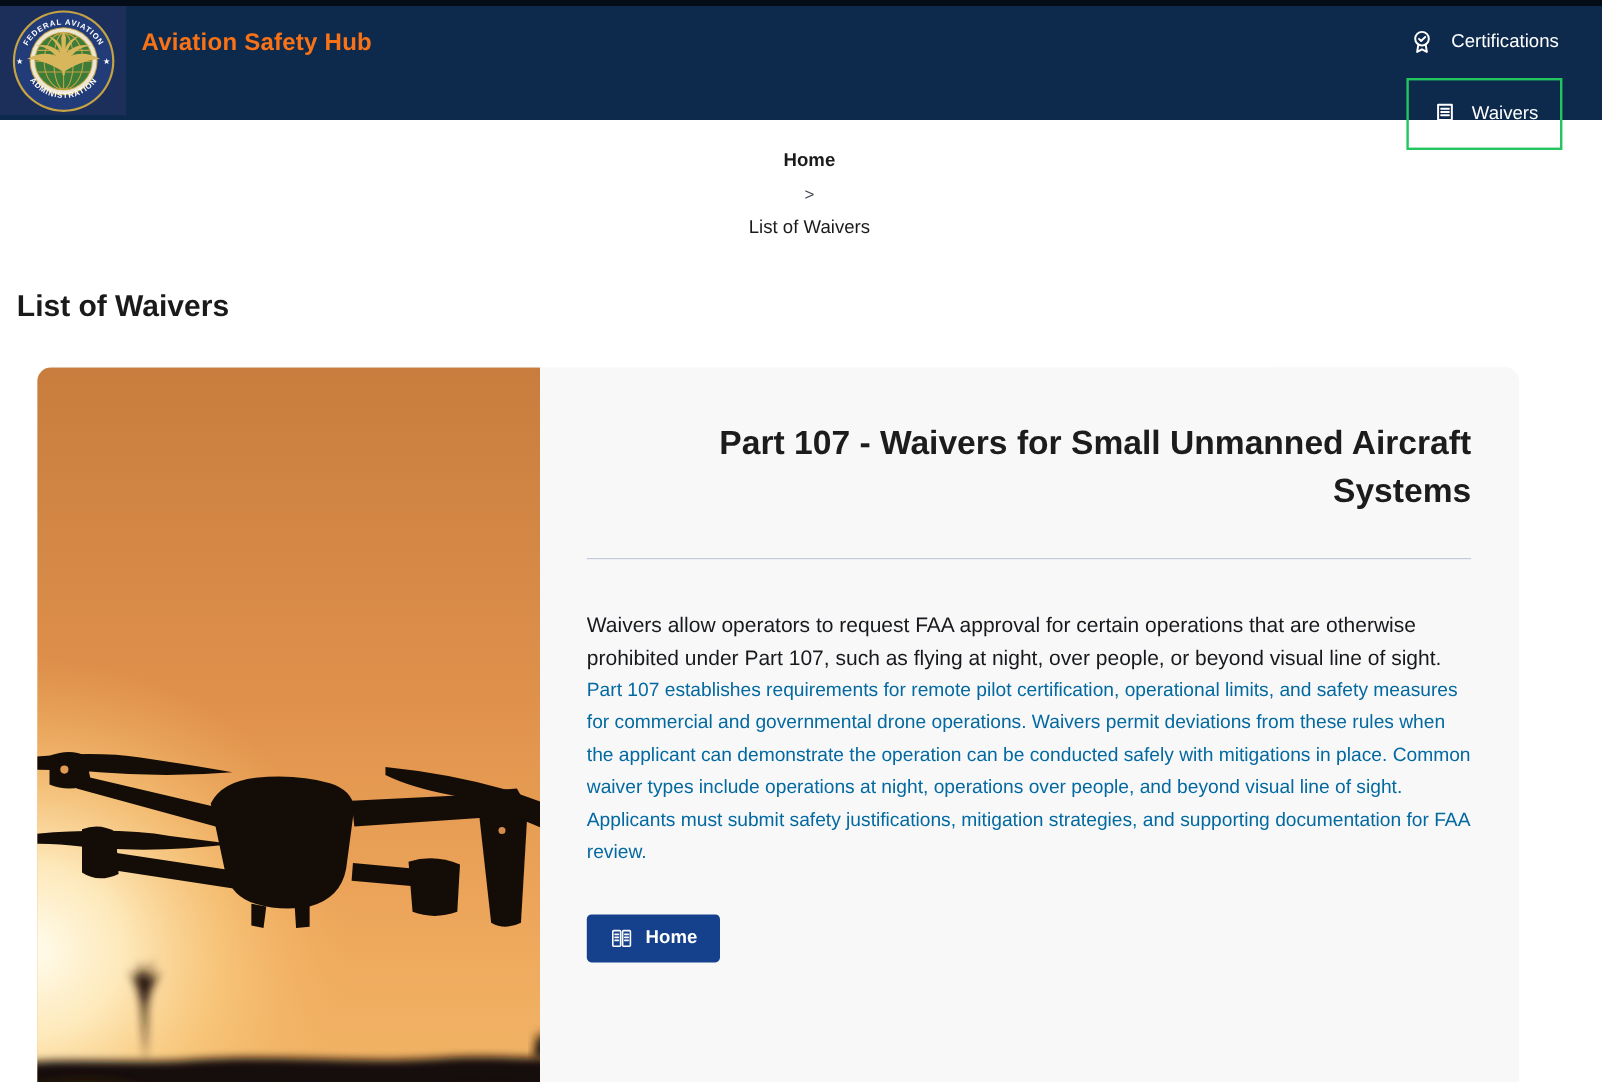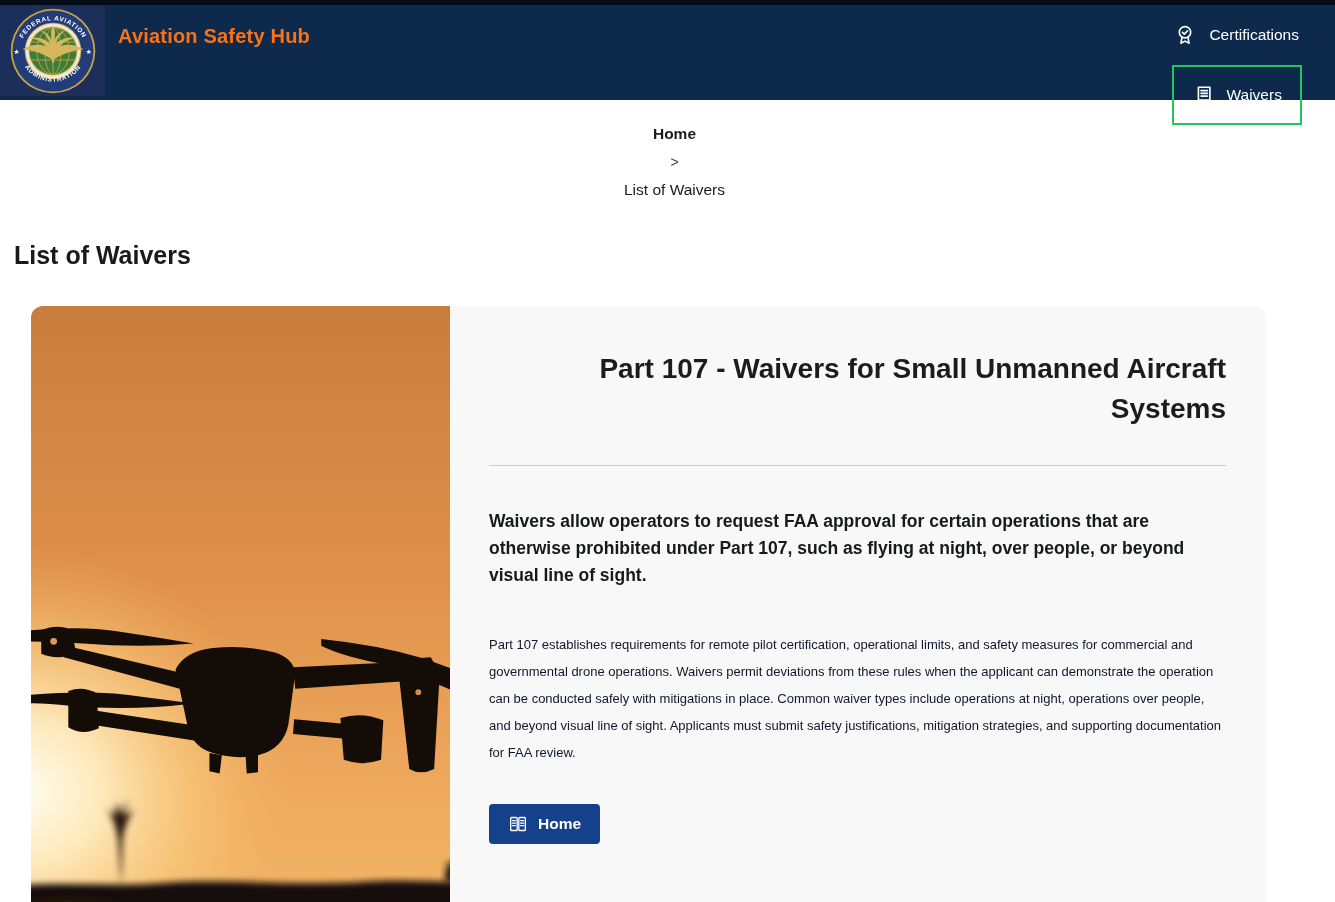--- a/index.html
+++ b/index.html
@@ -45,22 +45,22 @@
   
   .waiver-card {
     margin:36px 0 0 31px; width:1235px; height:630px;
     background:#f8f8f9; border-radius:12px; display:flex; overflow:hidden;
   }
   .card-image { flex:0 0 419px; width:419px; }
   .card-image svg { width:100%; height:100%; display:block; }
   .card-content { flex:1; padding:43px 40px 0 39px; }
   .card-heading { font-size:28px; line-height:40px; font-weight:700; color:#1c1c1c;text-align:right; }
   .card-divider { margin-top:36px; border:none; border-top:1px solid #c3cdd8; }
-  .card-lede { margin-top:42px; font-size:17.5px; font-weight:700; line-height:27px; color:#17191c; }
-  .card-body-text { margin-top:42px; font-size:13px; line-height:27px; color:#0f172a; }
+  .card-lede { margin-top:42px; font-size:17.5px; font-weight:400; line-height:27px; color:#17191c; }
+  .card-body-text { font-size:16px; line-height:27px; color:#0369a1; }
   .apply-btn {
     margin-top:38px; display:inline-flex; align-items:center; gap:10px;
     background:#15418c; color:#fff; font-size:15.5px; font-weight:700;
     padding:10px 19px; border:none; border-radius:4px; cursor:pointer;
     font-family:"Liberation Sans", sans-serif;
   }
   .apply-btn svg { width:20px; height:20px; display:block; }
 </style>
 </head>
 <body>

